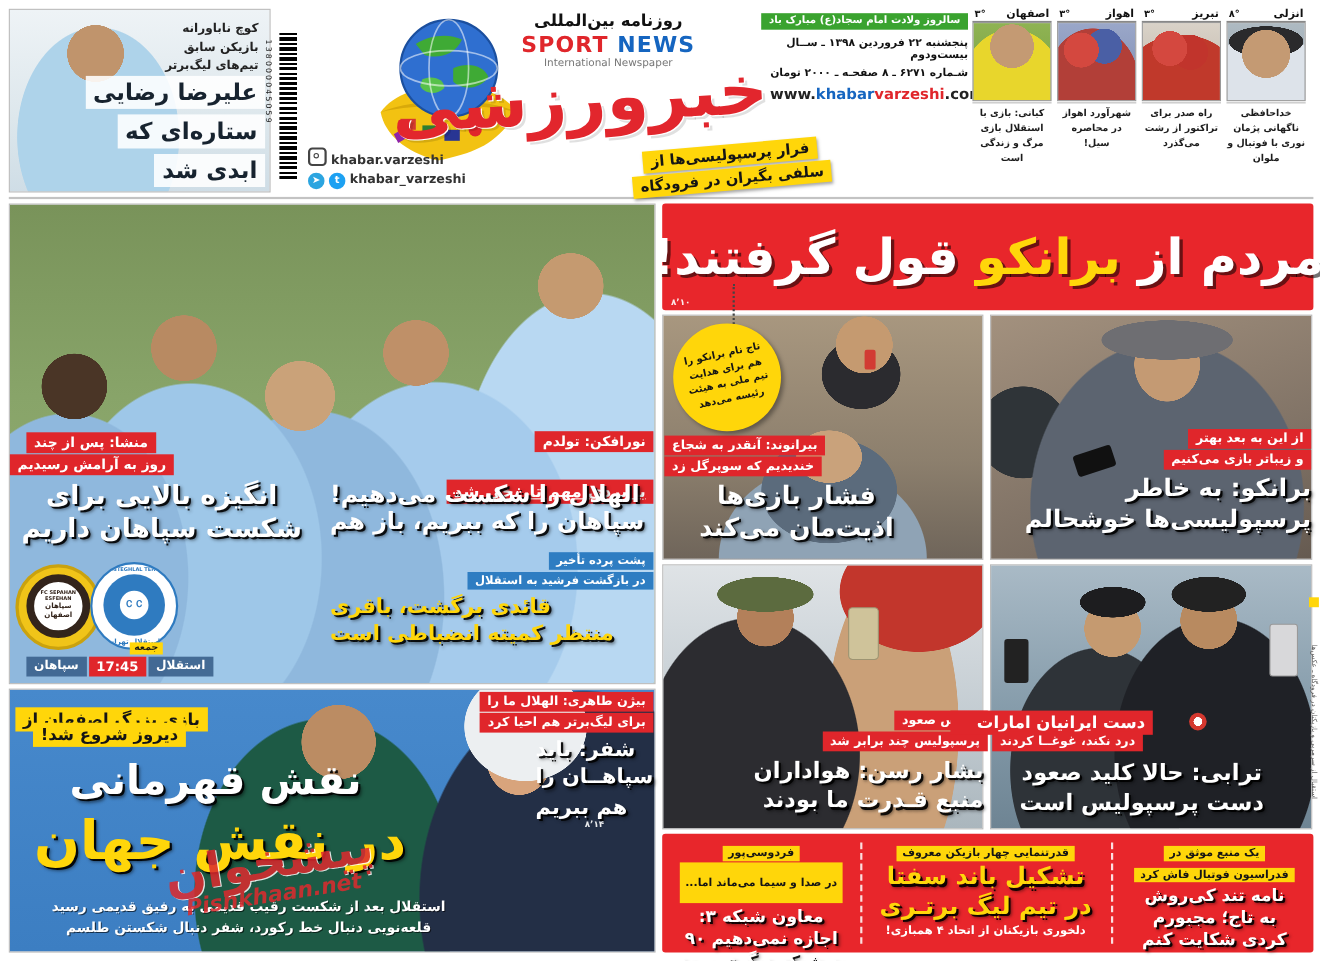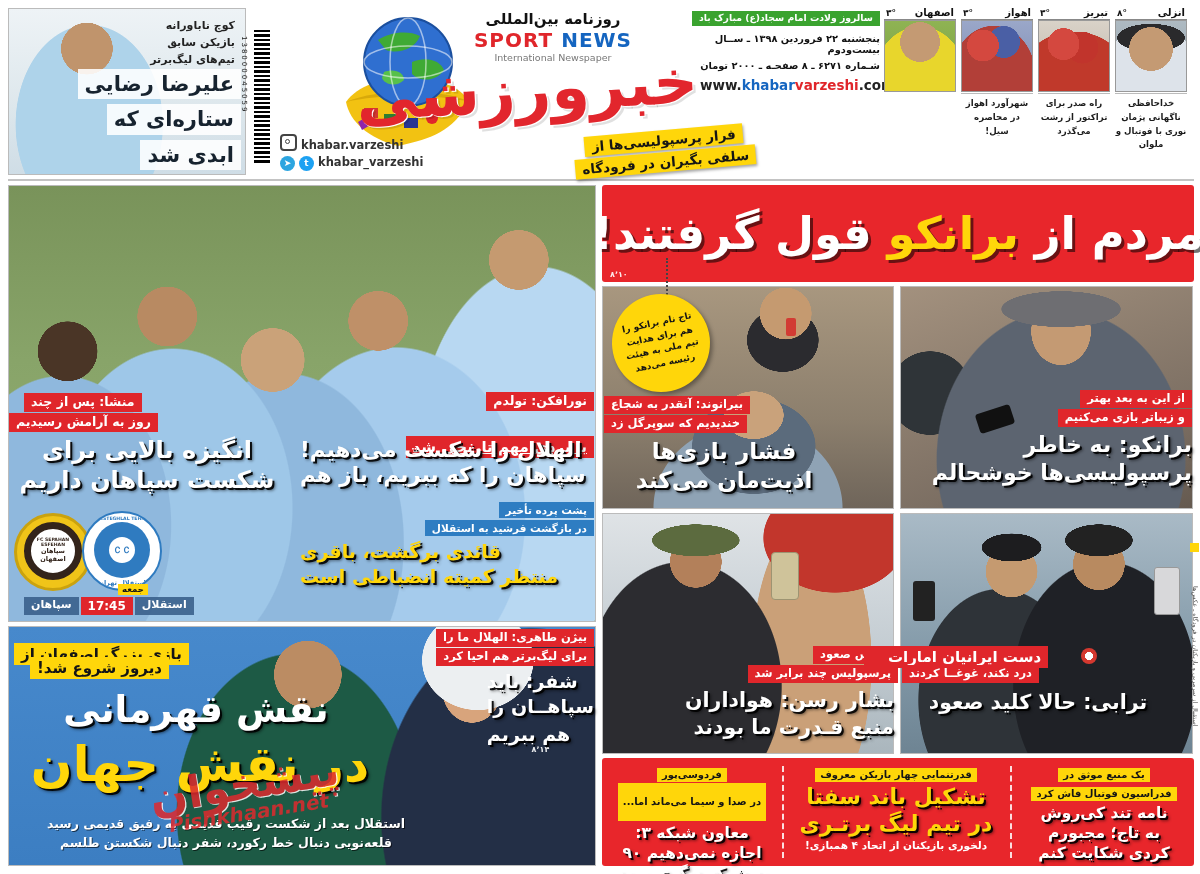--- a/index.html
+++ b/index.html
@@ -123,20 +123,21 @@
       </div>
     <div class="cphoto" style="background:radial-gradient(16px 16px at 30% 35%,#d4483f 99%,transparent),radial-gradient(16px 16px at 60% 30%,#4a5fa5 99%,transparent),radial-gradient(42px 50px at 45% 78%,#b23f38 99%,transparent),linear-gradient(#9aa7c9,#7d8bb0);"></div>
     <div class="ccap">شهرآورد اهواز در محاصره سیل!</div>
   </div>
   <div class="abs city" style="left:884px;">
     <div class="chead">
         <span>اصفهان</span>
         <span style="font-size:9px;">۳°</span>
       </div>
     <div class="cphoto" style="background:radial-gradient(20px 20px at 50% 30%,#c49a73 99%,transparent),radial-gradient(46px 52px at 50% 82%,#e8d62c 99%,transparent),linear-gradient(#8fb353,#76a03e);"></div>
+    <div class="ccap">کیانی: بازی با استقلال بازی مرگ و زندگی است</div>
   </div>
 
   <div class="abs" style="left:8px;top:179px;width:1186px;height:2px;background:#c3c3c3;"></div>
 
   <div class="abs" style="left:602px;top:185px;width:592px;height:97px;background:#e8262b;border-radius:3px;display:flex;align-items:center;justify-content:center;">
     <div style="font-size:45px;font-weight:800;white-space:nowrap;text-shadow:3px 3px 0 rgba(0,0,0,.55);">
       <span style="color:#fff;">مردم از </span><span style="color:#ffd60a;">برانکو</span><span style="color:#fff;"> قول گرفتند!</span>
     </div>
     <span class="abs tinyref" style="left:8px;bottom:3px;">۸٬۱۰</span>
   </div>
@@ -284,20 +285,21 @@
        radial-gradient(82px 112px at 34% 78%, #2e3338 99%, transparent),
        linear-gradient(180deg,#a9bac6,#8299a8 60%,#6e8493);">
     <div class="abs" style="left:4%;top:28%;width:22px;height:40px;background:#222;border-radius:3px;"></div>
     <div class="abs" style="left:87%;top:22%;width:24px;height:46px;background:#d8d8da;border:1px solid #999;border-radius:3px;"></div>
     <div class="abs" style="left:62%;top:56%;width:16px;height:16px;border-radius:50%;background:radial-gradient(#fff 35%,#d4382f 36%);"></div>
   </div>
   <div class="abs strip s-red" style="left:864px;top:646px;font-size:15px;z-index:5;padding-left:24px;">دست ایرانیان امارات</div>
   <div class="abs strip s-red" style="left:902px;top:665px;font-size:11.5px;z-index:5;">درد نکند، غوغــا کردند</div>
   <div class="abs" style="left:903px;top:690px;width:270px;text-align:center;z-index:5;">
     <div class="hw nowrap" style="font-size:20.5px;">ترابی: حالا کلید صعود</div>
+    <div class="hw nowrap" style="font-size:20.5px;margin-top:3px;">دست پرسپولیس است</div>
   </div>
   <div class="abs" style="left:1190px;top:543px;width:9px;height:9px;background:#ffd60a;"></div>
   <div class="abs" style="left:1191px;top:556px;writing-mode:vertical-rl;font-size:6.5px;color:#555;height:170px;">استقبال از سرمربی و بازیکنان در فرودگاه ـ عکس‌ها</div>
 
   <div class="abs" style="left:602px;top:758px;width:592px;height:108px;background:#e8262b;border-radius:3px;">
 
     <div class="abs" style="right:4px;top:5px;width:172px;text-align:center;">
       <span class="strip s-yellow" style="font-size:10px;padding:0 5px;">یک منبع موثق در</span><br>
       <span class="strip s-yellow" style="font-size:10px;padding:0 5px;margin-top:1px;">فدراسیون فوتبال فاش کرد</span>
       <div class="hw nowrap" style="font-size:15.5px;margin-top:3px;">نامه تند کی‌روش</div>

